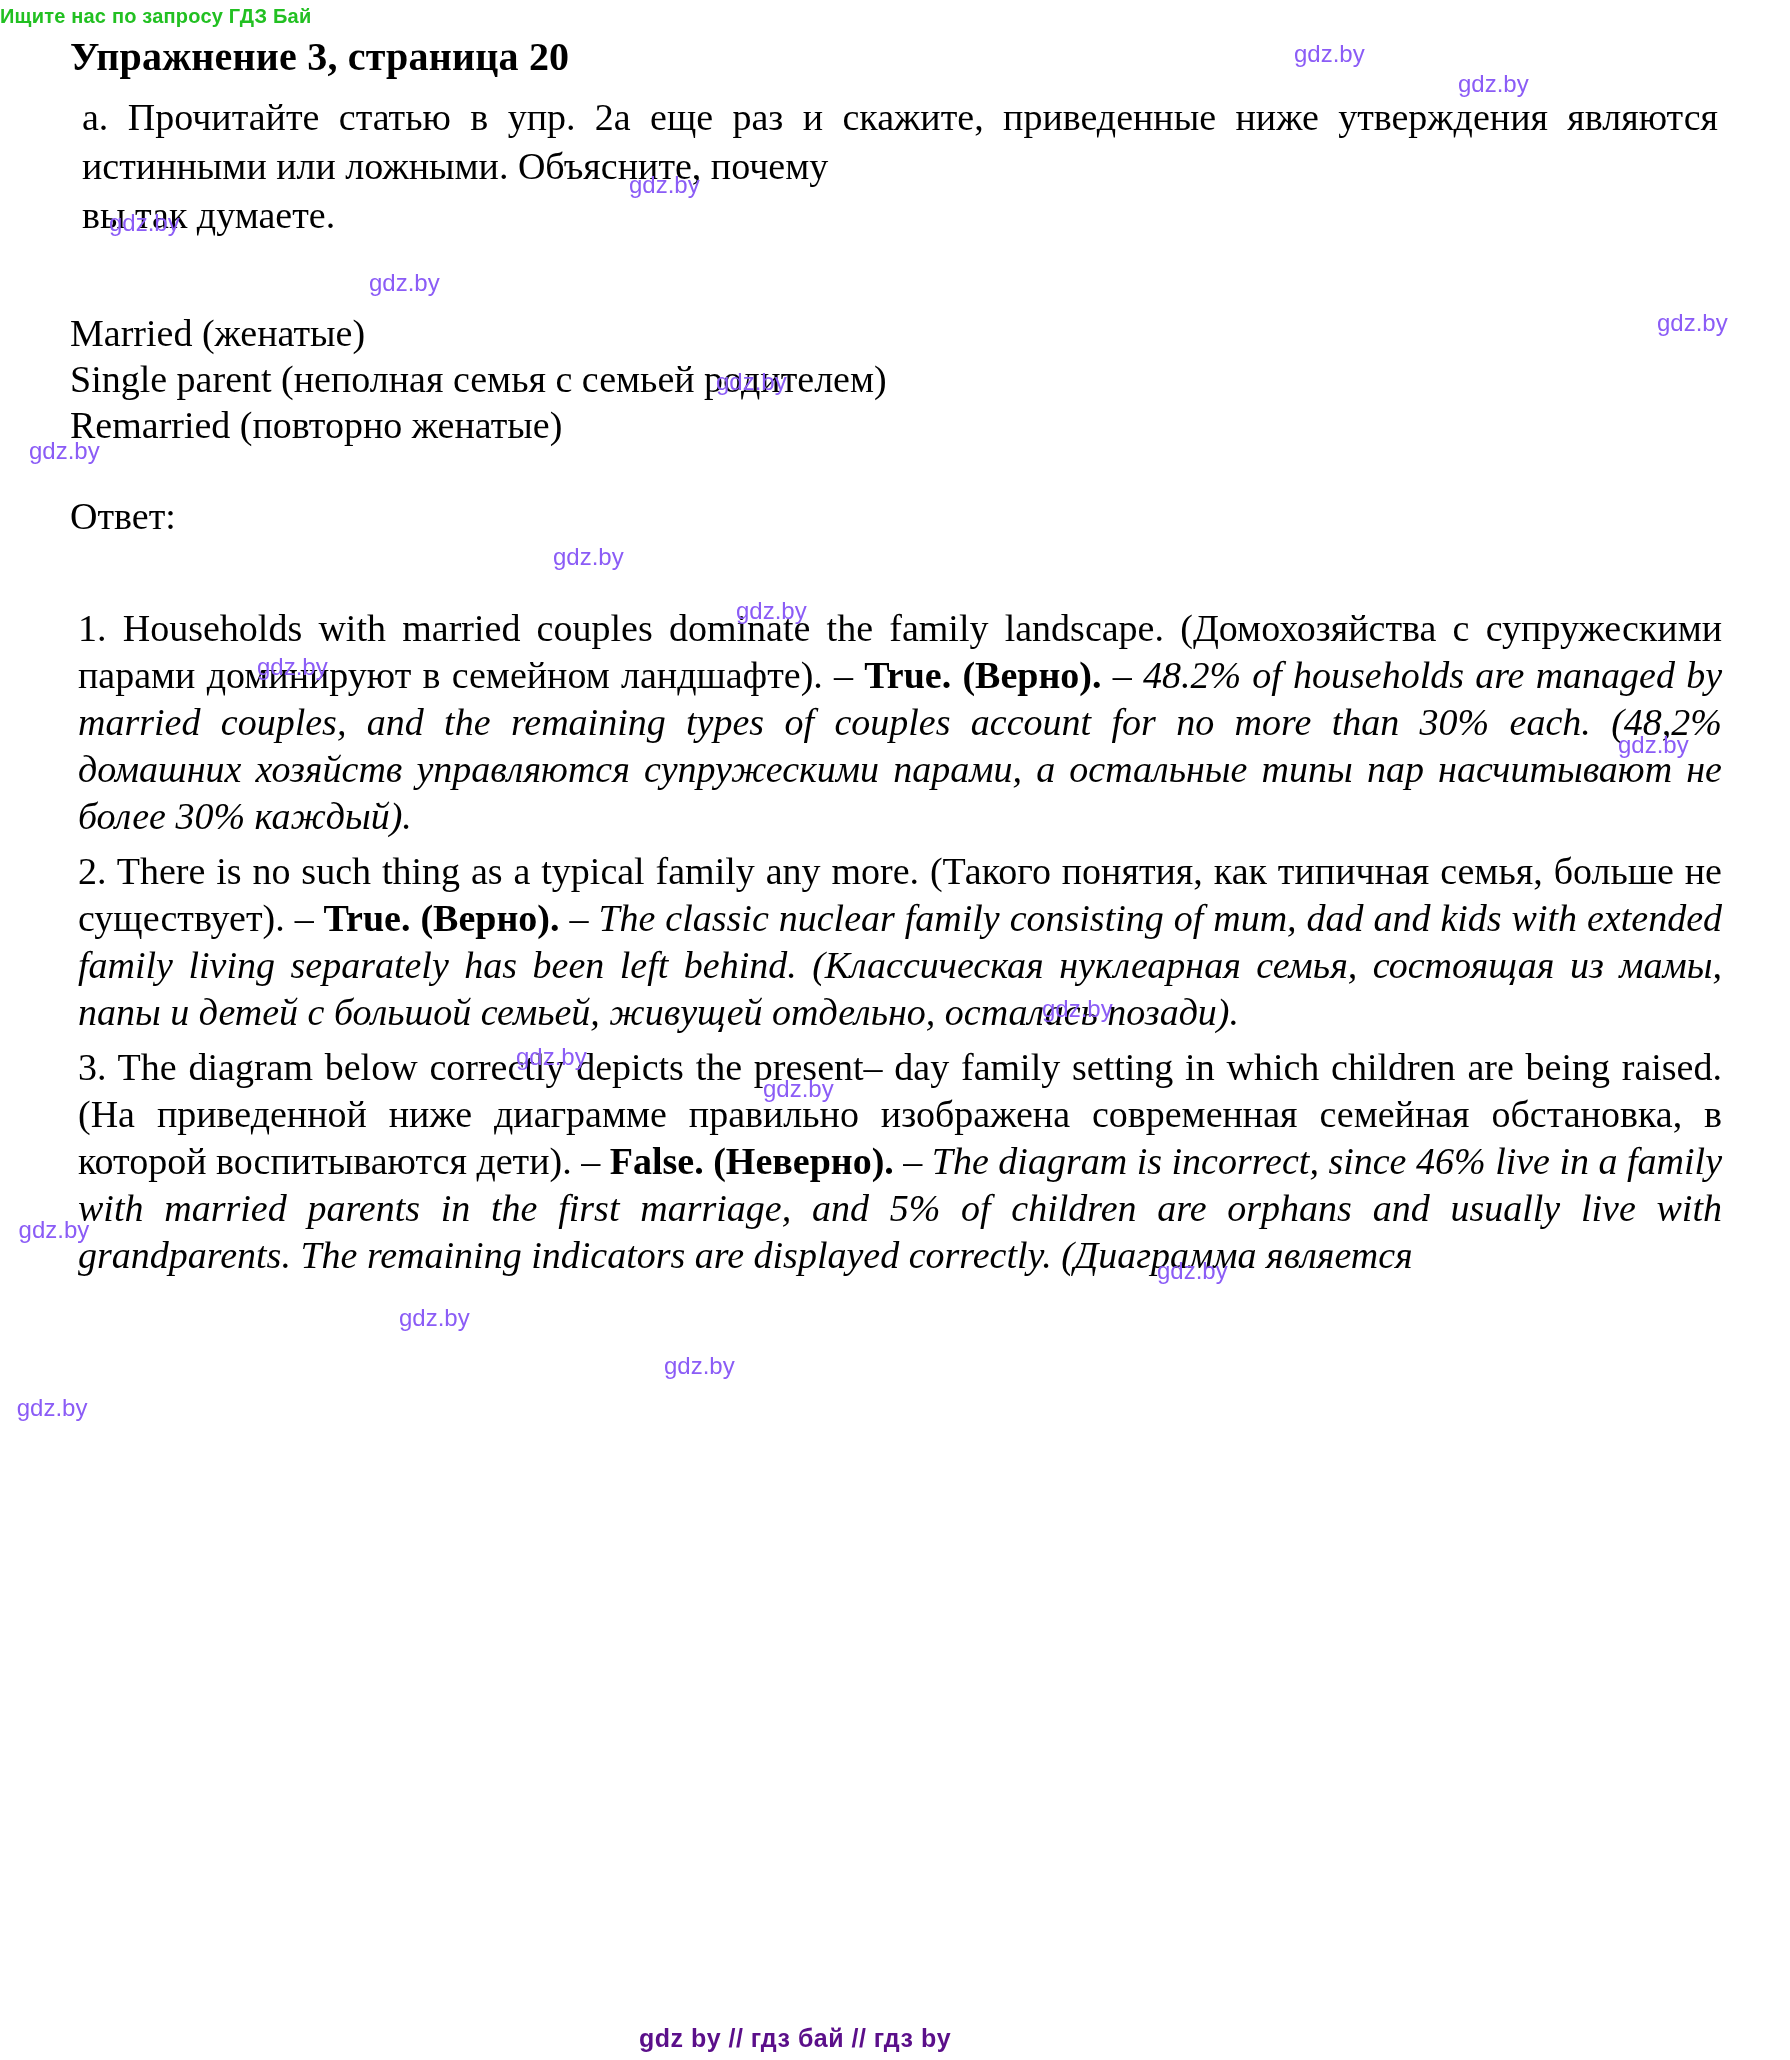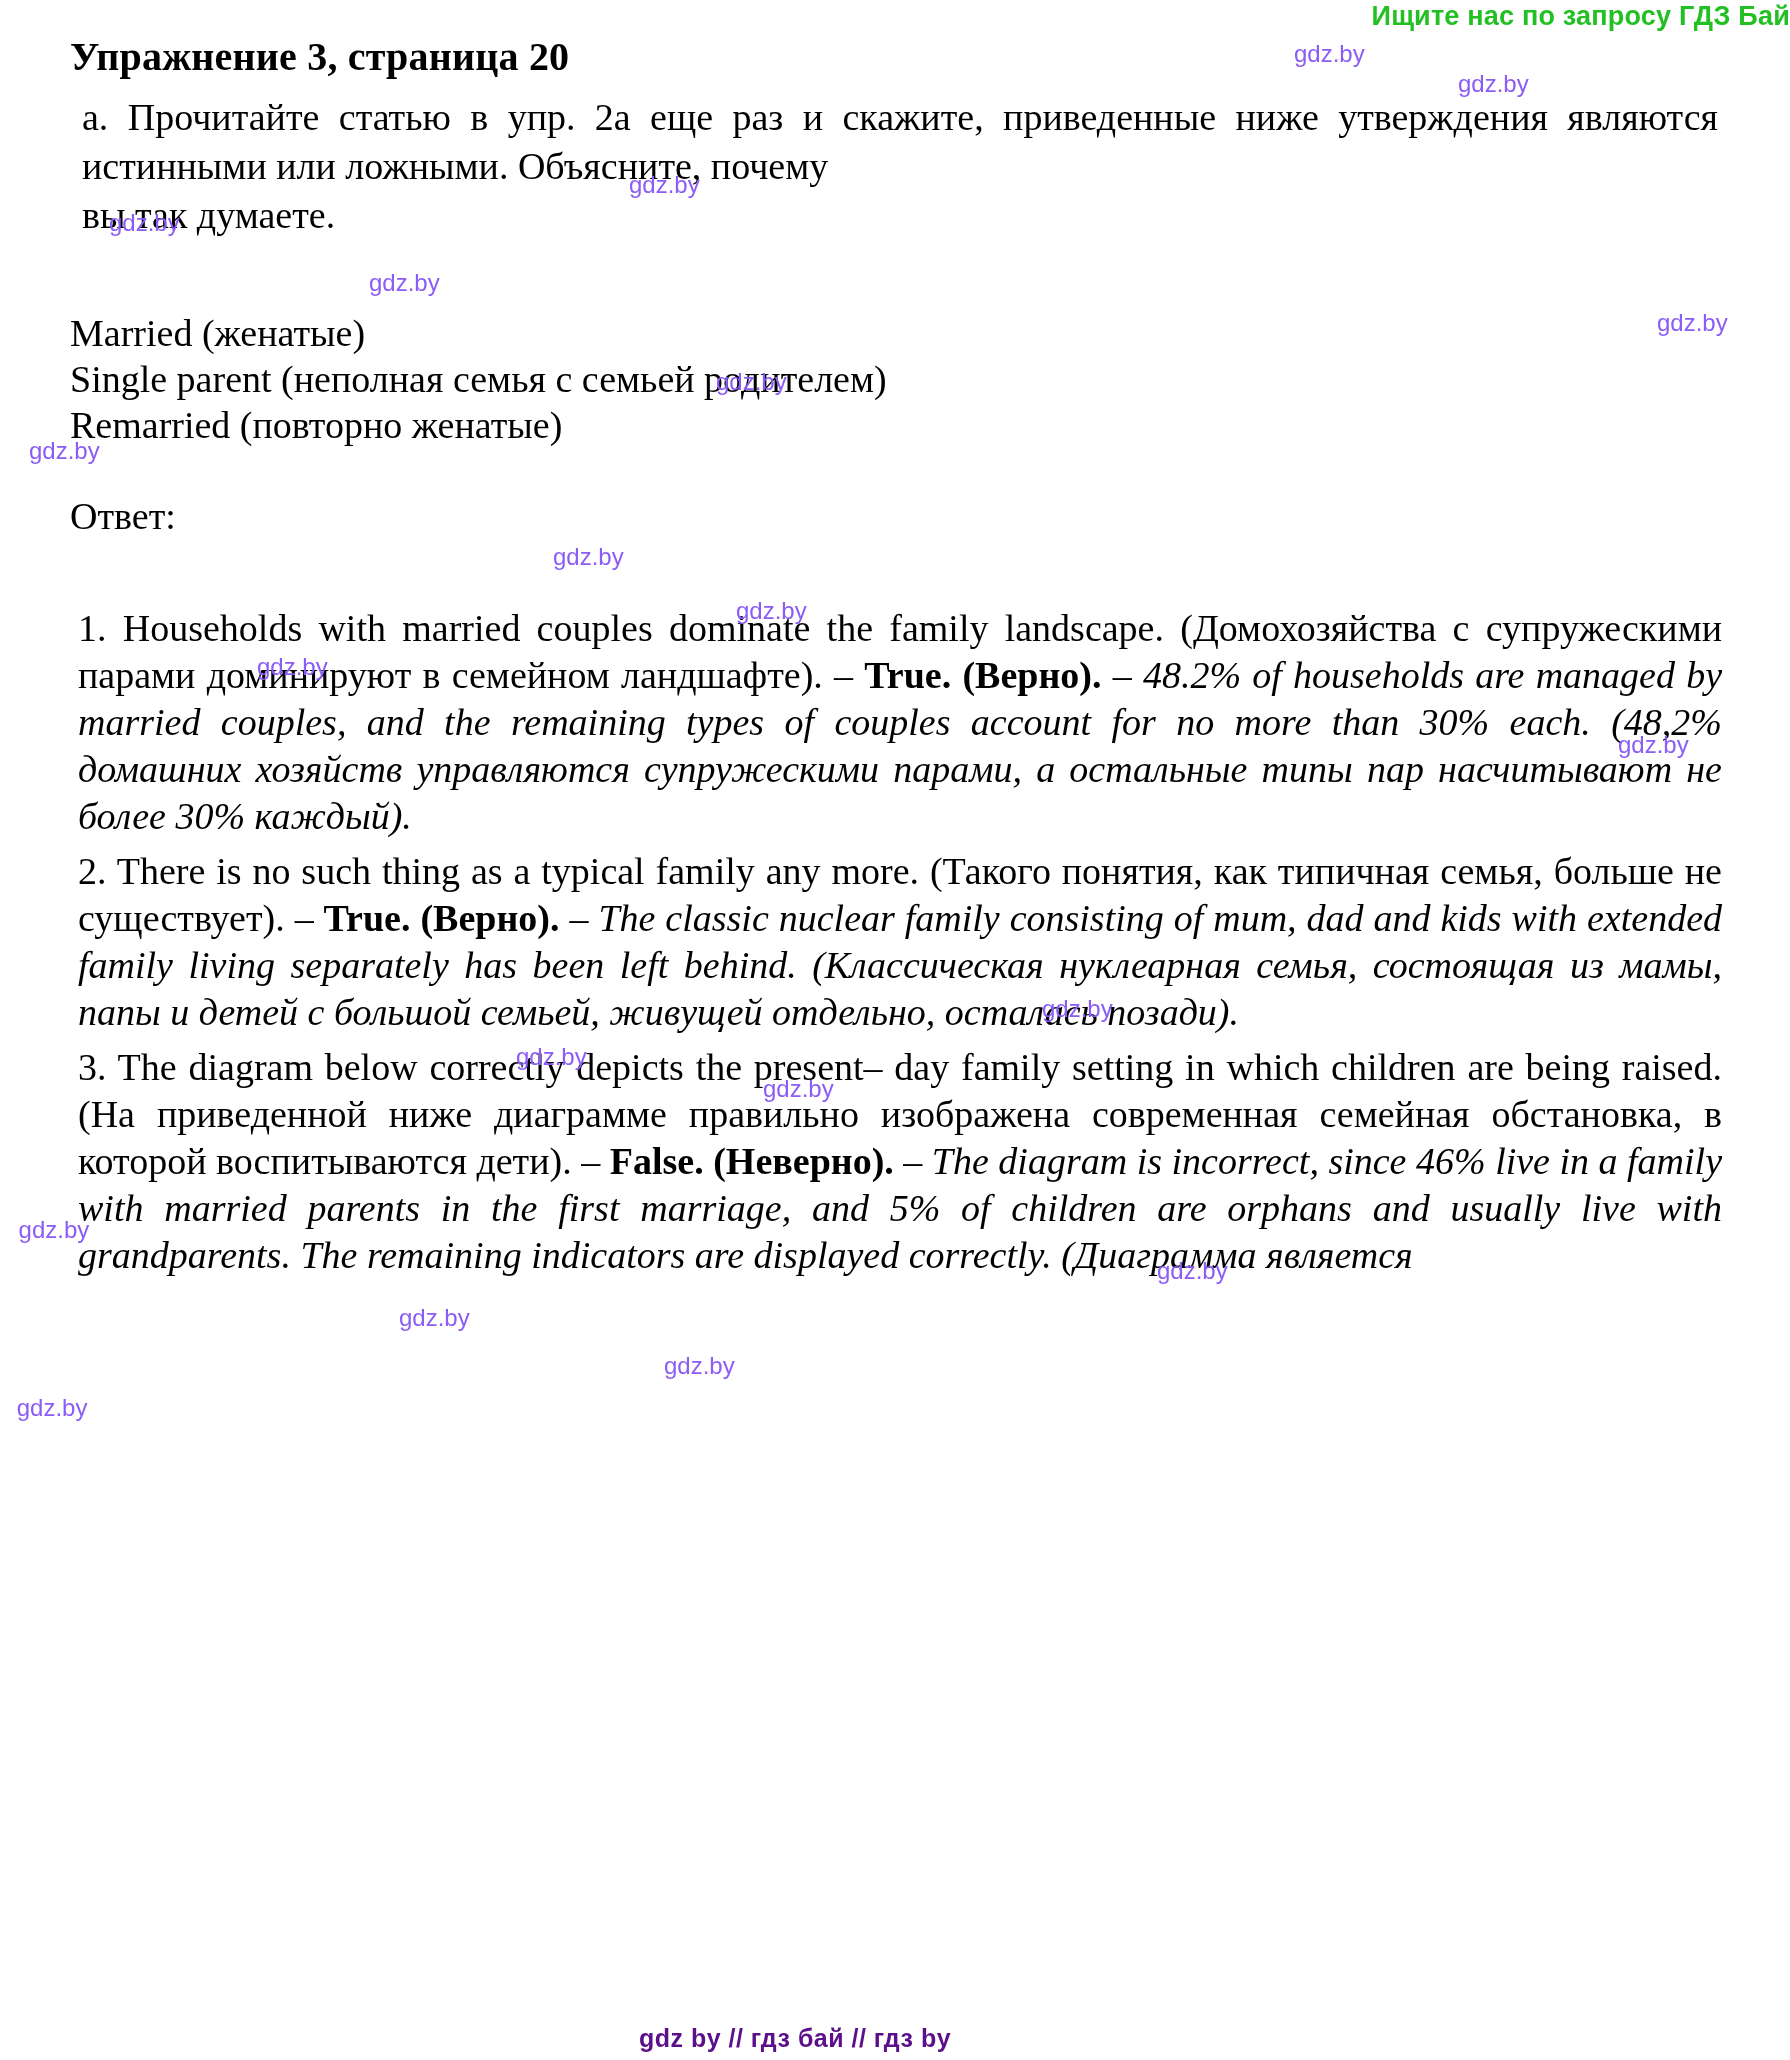--- a/index.html
+++ b/index.html
@@ -15,24 +15,24 @@
     font-family: "Liberation Serif", "DejaVu Serif", serif;
     color: #000000;
   }
 
   
   .promo-banner {
     position: absolute;
     top: 0;
     left: 0;
     width: 1790px;
-    text-align: right;
+    text-align: left;
     font-family: "Liberation Sans", "DejaVu Sans", sans-serif;
     font-weight: bold;
-    font-size: 27px;
+    font-size: 20px;
     letter-spacing: 0.2px;
     color: #22c022;
     line-height: 26px;
     padding-top: 2.8px;
   }
 
   
   .doc {
     position: absolute;
     left: 70px;

